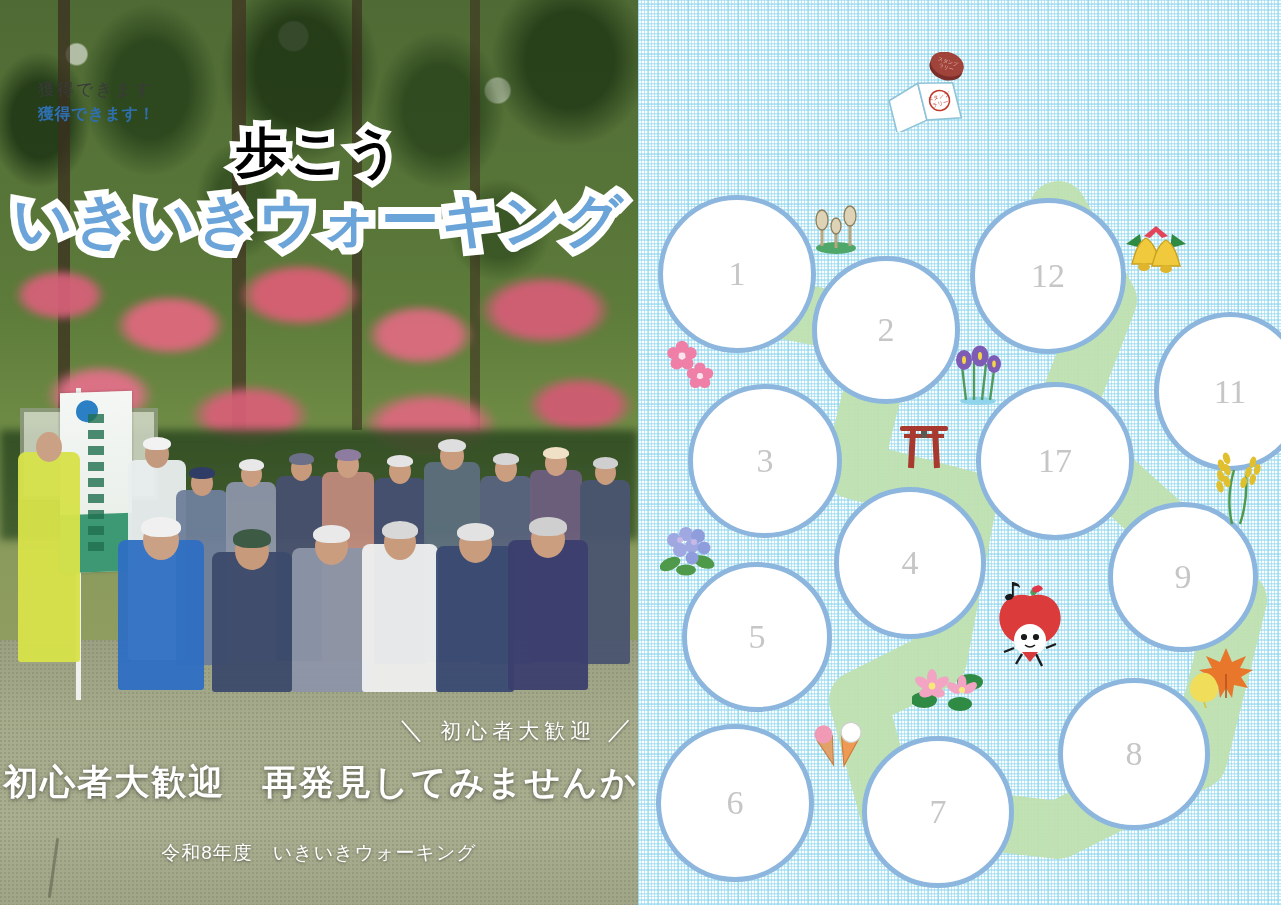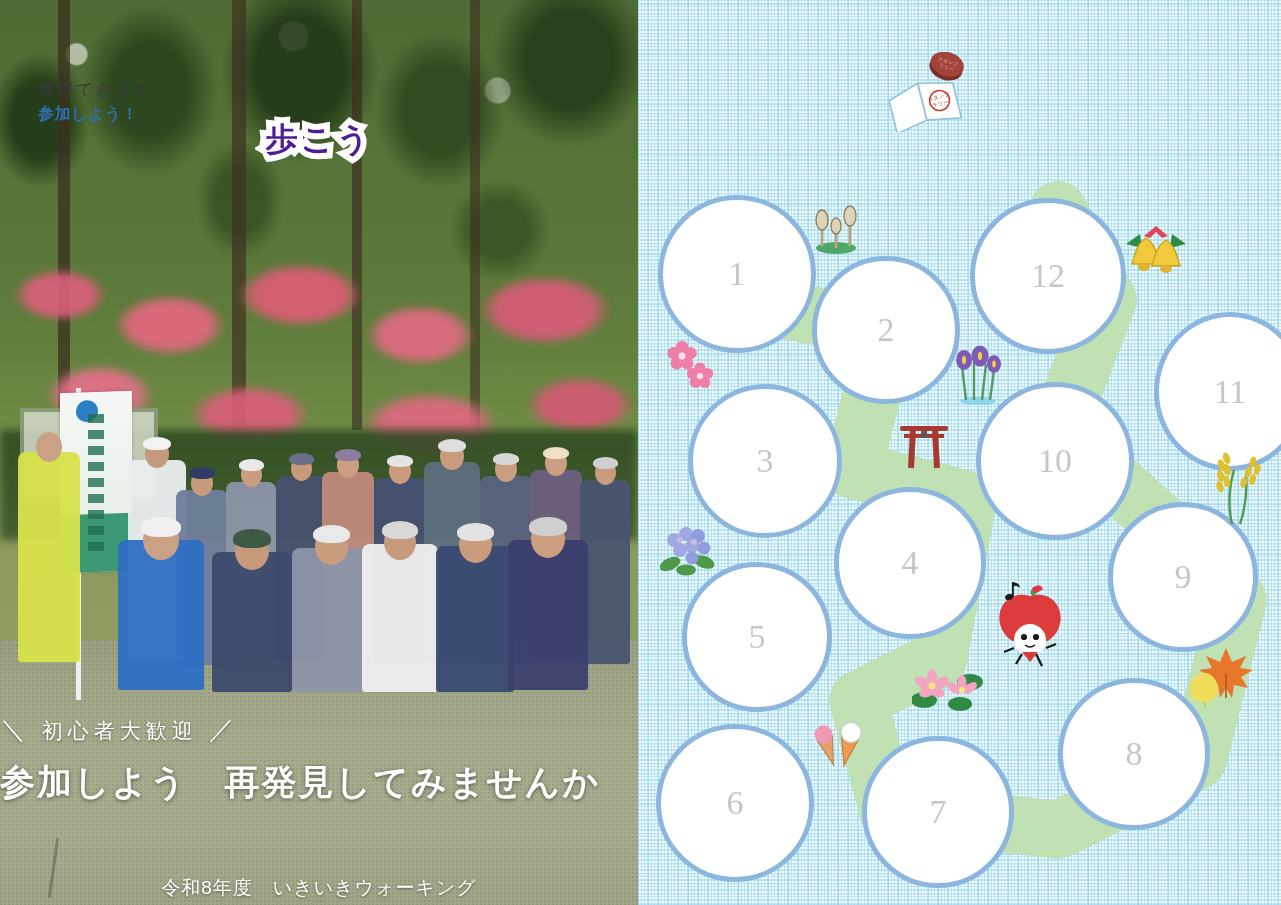--- a/index.html
+++ b/index.html
@@ -63,30 +63,30 @@
   
   .person{position:absolute;border-radius:8px 8px 3px 3px;}
   .head{position:absolute;border-radius:50%;}
   .cap{position:absolute;border-radius:50% 50% 40% 40%;}
 
   
   .signboard{position:absolute;left:20px;top:408px;width:130px;height:84px;background:#cfd6c4;border:4px solid #8d9a7c;opacity:.9;}
 
   
   .title-wrap{position:absolute;left:0;top:118px;width:638px;text-align:center;}
-  .t-small{font-size:32px;font-weight:bold;color:#4c1d95;letter-spacing:3px;
+  .t-small{font-size:52px;font-weight:bold;color:#000000;letter-spacing:3px;
      -webkit-text-stroke:12px #ffffff;paint-order:stroke fill;display:inline-block;}
   .t-big{font-size:58px;font-weight:bold;color:#6aa4d8;letter-spacing:2px;
      -webkit-text-stroke:14px #ffffff;paint-order:stroke fill;display:block;margin-top:-6px;}
 
-  .catch{position:absolute;left:0;top:712px;width:638px;text-align:left;color:#fff;}
+  .catch{position:absolute;left:0;top:712px;width:638px;text-align:right;color:#fff;}
   .catch .lead{font-size:21px;letter-spacing:5px;text-shadow:0 1px 3px rgba(0,0,0,.45);}
   .catch .lead .slash{display:inline-block;font-size:26px;font-weight:300;}
   .catch .main{font-size:35px;font-weight:bold;margin-top:12px;letter-spacing:2px;text-shadow:0 1px 4px rgba(0,0,0,.5);}
-  .fiscal{position:absolute;left:0;top:840px;width:638px;text-align:center;color:#fff;font-size:19px;letter-spacing:1px;text-shadow:0 1px 3px rgba(0,0,0,.45);margin-top:35px;}
+  .fiscal{position:absolute;left:0;top:840px;width:638px;text-align:center;color:#fff;font-size:19px;letter-spacing:1px;text-shadow:0 1px 3px rgba(0,0,0,.45);}
 
   
   #right-panel{position:absolute;left:638px;top:0;width:643px;height:905px;background:#fdffff;overflow:hidden;}
   .grid-bg{position:absolute;left:0;top:0;width:643px;height:905px;
      background-image:
        repeating-linear-gradient(0deg, rgba(120,205,235,.55) 0 1px, rgba(0,0,0,0) 1px 3px),
        repeating-linear-gradient(90deg, rgba(120,205,235,.55) 0 1px, rgba(0,0,0,0) 1px 3px),
        repeating-linear-gradient(0deg, rgba(120,205,235,.30) 0 1px, rgba(0,0,0,0) 1px 10px),
        repeating-linear-gradient(90deg, rgba(120,205,235,.30) 0 1px, rgba(0,0,0,0) 1px 10px),
        repeating-linear-gradient(0deg, rgba(110,200,235,.45) 0 1px, rgba(0,0,0,0) 1px 50px),
@@ -180,29 +180,30 @@
         <div class="person" style="left: 436px; top: 546px; width: 78px; height: 146px; background: rgb(58, 74, 114); opacity: 0.95; z-index: 6; filter: blur(0.6px);"></div>
         <div class="head" style="left: 458.5px; top: 526px; width: 33px; height: 37px; background: rgb(201, 156, 126); z-index: 6; filter: blur(0.5px);"></div>
         <div class="cap" style="left: 456.5px; top: 523px; width: 37px; height: 18px; background: rgb(226, 226, 226); z-index: 7; filter: blur(0.5px);"></div>
         <div class="person" style="left: 508px; top: 540px; width: 80px; height: 150px; background: rgb(59, 63, 110); opacity: 0.95; z-index: 6; filter: blur(0.6px);"></div>
         <div class="head" style="left: 531px; top: 520px; width: 34px; height: 38px; background: rgb(203, 158, 128); z-index: 6; filter: blur(0.5px);"></div>
         <div class="cap" style="left: 529px; top: 517px; width: 38px; height: 19px; background: rgb(207, 207, 207); z-index: 7; filter: blur(0.5px);"></div>
       </div>
 
     <div class="title-wrap">
       <div class="t-small">歩こう</div>
+      <div class="t-big">いきいきウォーキング</div>
     </div>
 
     <div class="catch">
       <div class="lead">
         <span class="slash">＼</span>
         <span>初心者大歓迎</span>
         <span class="slash">／</span>
       </div>
-      <div class="main">参加しよう　再発見してみませんか</div>
+      <div class="main">初心者大歓迎　再発見してみませんか</div>
     </div>
     <div class="fiscal">令和8年度　いきいきウォーキング</div>
   </div>
 
   <div id="right-panel">
     <div class="grid-bg"></div>
   </div>
 
   <div class="board" style="left:638px;width:643px;">
     <svg id="path-svg" width="643" height="905" style="position:absolute;left:0;top:0;">
@@ -232,21 +233,21 @@
       <div class="circle" style="left: 862px; top: 736px; width: 152px; height: 152px; border-color: rgb(140, 182, 221);">
         <span style="color: rgb(198, 198, 198);">7</span>
       </div>
       <div class="circle" style="left: 1058px; top: 678px; width: 152px; height: 152px; border-color: rgb(140, 182, 221);">
         <span style="color: rgb(198, 198, 198);">8</span>
       </div>
       <div class="circle" style="left: 1108px; top: 502px; width: 150px; height: 150px; border-color: rgb(140, 182, 221);">
         <span style="color: rgb(198, 198, 198);">9</span>
       </div>
       <div class="circle" style="left: 976px; top: 382px; width: 158px; height: 158px; border-color: rgb(140, 182, 221);">
-        <span style="color: rgb(198, 198, 198);">10</span>
+        <span style="color: rgb(198, 198, 198);">17</span>
       </div>
       <div class="circle" style="left: 1118px; top: 312px; width: 152px; height: 159px; border-color: rgb(140, 182, 221); margin-left: 36px;">
         <span style="color: rgb(198, 198, 198);">11</span>
       </div>
       <div class="circle" style="left: 954px; top: 198px; width: 156px; height: 156px; border-color: rgb(140, 182, 221); margin-left: 16px;">
         <span style="color: rgb(198, 198, 198);">12</span>
       </div>
     </div>
   <div id="deco-layer">
       <div class="deco" style="left: 808px; top: 192px; width: 56px; height: 62px;"><svg width="100%" height="100%" preserveAspectRatio="xMidYMid meet" viewBox="0 0 56 62">
@@ -427,21 +428,21 @@
           </g>
      <g fill="#e0b52c">
             <ellipse cx="24" cy="45" rx="6" ry="4"></ellipse>
             <ellipse cx="46" cy="47" rx="6" ry="4"></ellipse>
           </g>
         </svg></div>
     </div>
 
   <div class="r-sub1">獲得できます</div>
   <div class="r-sub2">
-    <div>参加しよう！</div>
+    <div>獲得できます！</div>
   </div>
 
   <svg class="stampbook" viewBox="0 0 90 80">
     <g transform="rotate(-14 45 48)">
       <path d="M10 40 L42 30 L42 68 L10 74 Z" fill="#ffffff" stroke="#8fc3d8" stroke-width="1.6"></path>
       <path d="M42 30 L76 38 L76 74 L42 68 Z" fill="#ffffff" stroke="#8fc3d8" stroke-width="1.6"></path>
       <circle cx="59" cy="52" r="10" fill="none" stroke="#c0392b" stroke-width="1.6"></circle>
       <text x="59" y="50" font-size="5.5" fill="#c0392b" text-anchor="middle" font-family="'Liberation Sans',sans-serif">スタンプ</text>
       <text x="59" y="57" font-size="5.5" fill="#c0392b" text-anchor="middle" font-family="'Liberation Sans',sans-serif">ラリー</text>
     </g>

